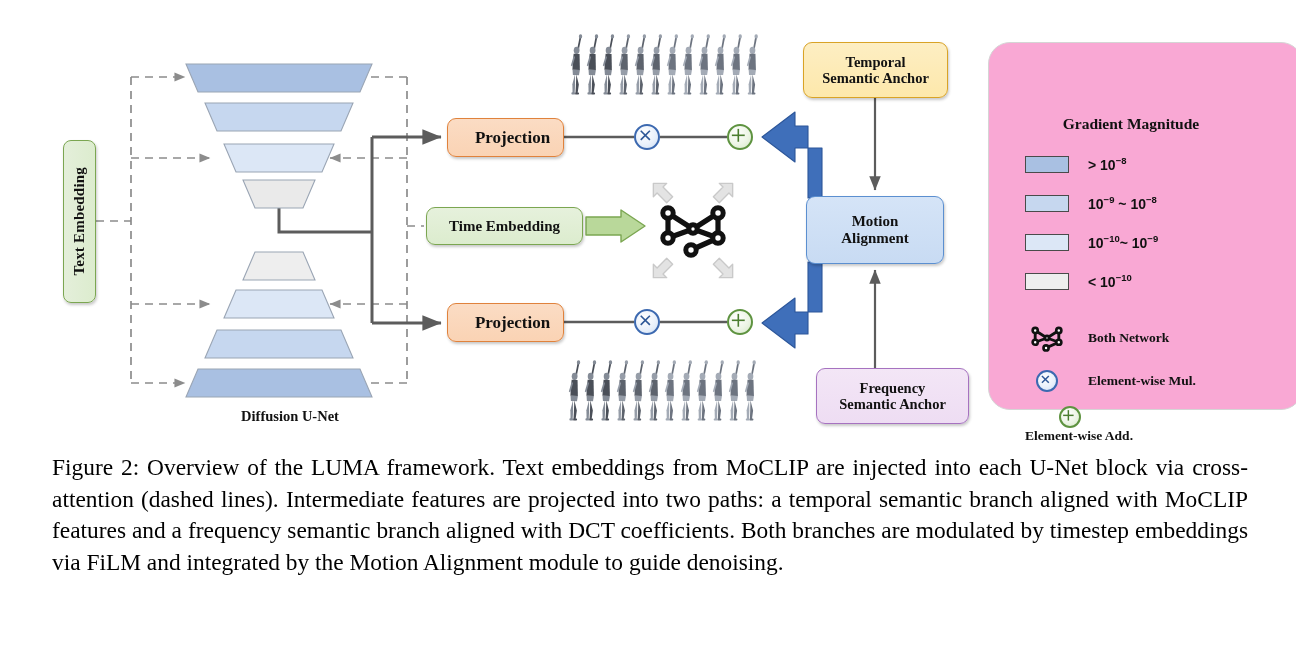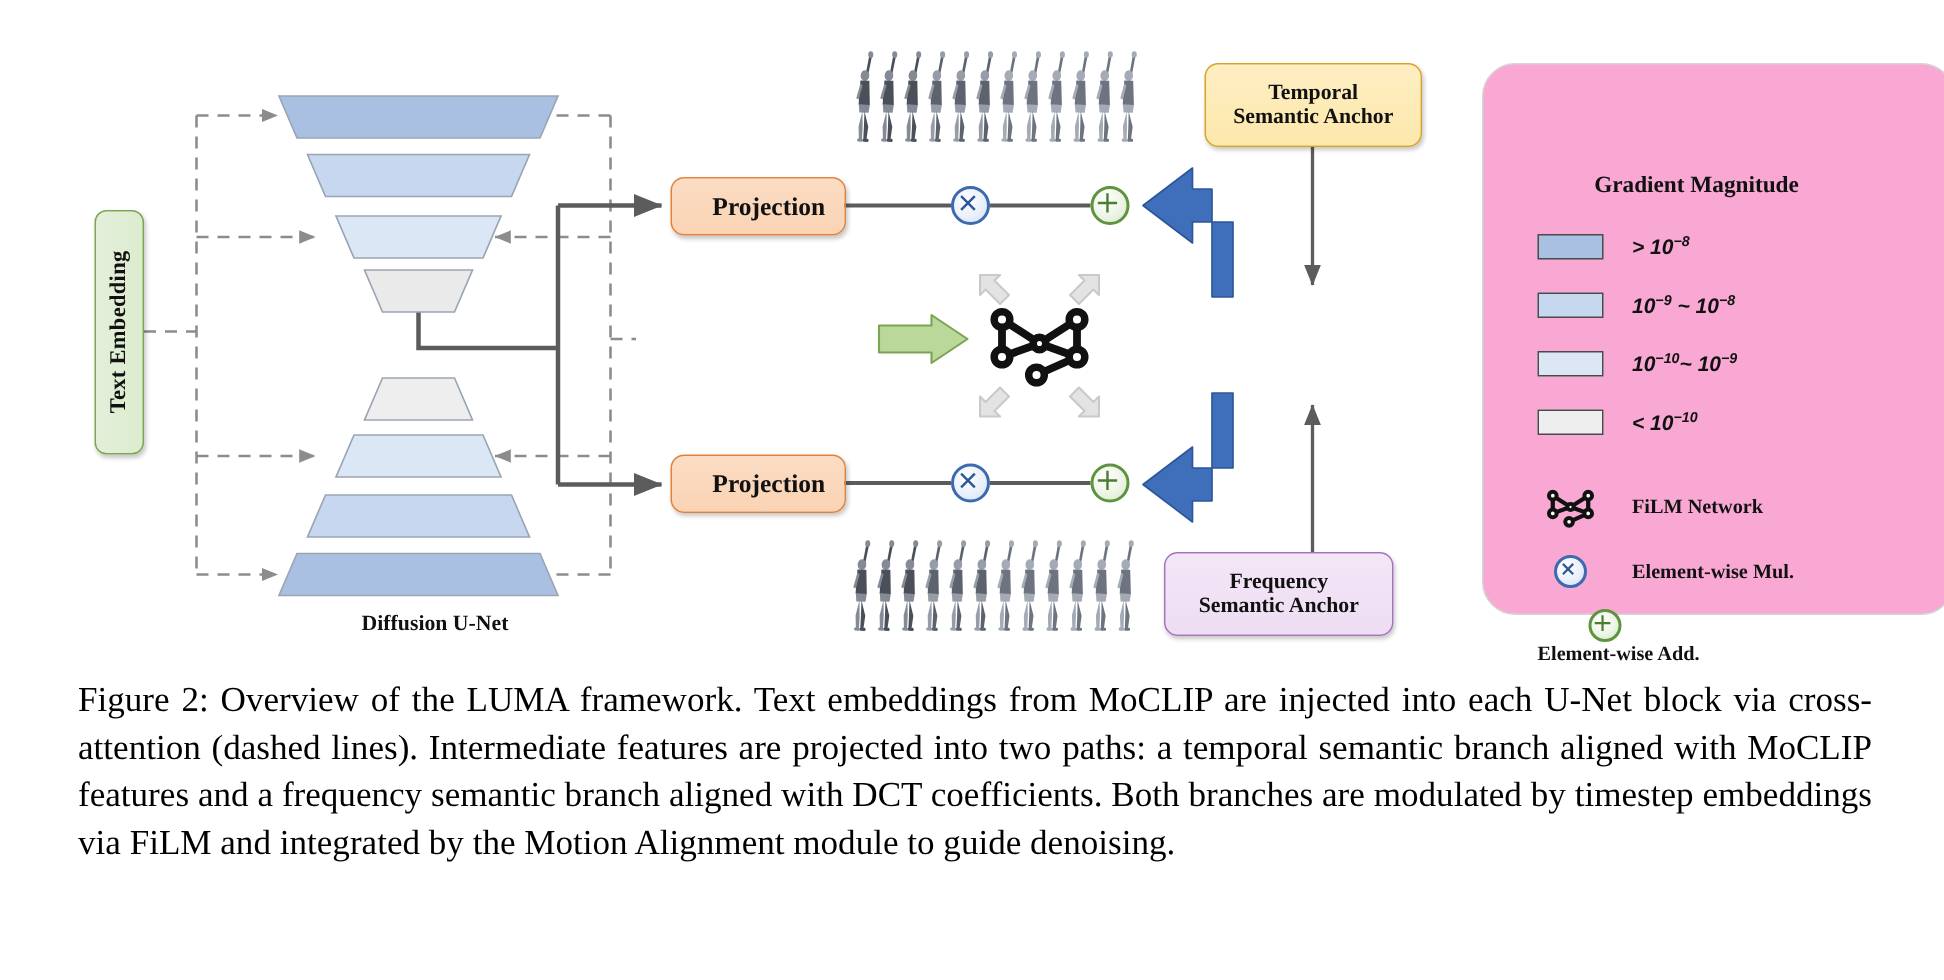--- a/index.html
+++ b/index.html
@@ -82,21 +82,21 @@
   }
   
   #temporal-anchor {
     left: 803px; top: 42px;
     width: 145px; height: 56px;
     background: linear-gradient(to bottom, #fdeec3, #fde8ab);
     border: 1.6px solid #d9a326;
     font-size: 14.5px;
   }
   #frequency-anchor {
-    left: 776px; top: 368px;
+    left: 816px; top: 368px;
     width: 153px; height: 56px;
     background: linear-gradient(to bottom, #f3e6f6, #eeddf3);
     border: 1.6px solid #a672c0;
     font-size: 14.5px;
   }
   #motion-alignment {
     left: 806px; top: 196px;
     width: 138px; height: 68px;
     background: linear-gradient(to bottom, #d5e4f7, #c8dbf3);
     border: 1.6px solid #5b8fd0;
@@ -167,21 +167,20 @@
     box-sizing: border-box;
     margin-right: 19px;
     flex: none;
   }
   .legend-text {
     font-size: 14px;
     font-weight: bold;
     color: #111111;
     white-space: nowrap;
     font-family: "Liberation Sans", sans-serif;
-    font-style: italic;
   }
   .legend-text sup {
     font-size: 9.5px;
     vertical-align: super;
   }
   .legend-icon-row {
     position: absolute;
     left: 36px;
     display: flex;
     align-items: center;
@@ -356,28 +355,37 @@
     </div>
 
     <div class="node-box projection" id="projection-top">
       <span>Projection</span>
     </div>
 
     <div class="node-box projection" id="projection-bottom">
       <span>Projection</span>
     </div>
 
+    <div class="node-box" id="time-embedding">
+      <span>Time Embedding</span>
+    </div>
 
     <div class="node-box" id="temporal-anchor">
       <span>
         <span>Temporal</span><br>
         <span>Semantic Anchor</span>
       </span>
     </div>
 
+    <div class="node-box" id="motion-alignment">
+      <span>
+        <span>Motion</span><br>
+        <span>Alignment</span>
+      </span>
+    </div>
 
     <div class="node-box" id="frequency-anchor">
       <span>
         <span>Frequency</span><br>
         <span>Semantic Anchor</span>
       </span>
     </div>
 
     <div id="unet-label">Diffusion U-Net</div>
 
@@ -805,21 +813,21 @@
                 <g fill="#fff" stroke="#111" stroke-width="5.6">
                   <circle cx="11" cy="13" r="5.4"></circle>
                   <circle cx="61" cy="13" r="5.4"></circle>
                   <circle cx="11" cy="38" r="5.4"></circle>
                   <circle cx="61" cy="38" r="5.4"></circle>
                   <circle cx="34" cy="50" r="5.4"></circle>
                   <circle cx="36" cy="29" r="4.4"></circle>
                 </g>
               </svg>
             </div>
-            <div class="legend-icon-text">FiLM Network</div>
+            <div class="legend-icon-text">Both Network</div>
           </div>
           <div class="legend-icon-row" style="top: 323px;">
             <div class="legend-icon-slot">
               <div class="op-node-sm op-mul" style="border: 2px solid rgb(60, 105, 176); background: radial-gradient(circle at 38% 32%, rgb(255, 255, 255) 0%, rgb(234, 241, 251) 55%, rgb(207, 223, 243) 100%);">
                 <svg viewBox="0 0 22 22" width="18" height="18" style="position:absolute;left:0;top:0;">
                   <line x1="4.8" y1="4.8" x2="13.2" y2="13.2" stroke="#2d5797" stroke-width="1.8"></line>
                   <line x1="13.2" y1="4.8" x2="4.8" y2="13.2" stroke="#2d5797" stroke-width="1.8"></line>
                 </svg>
               </div>
             </div>

